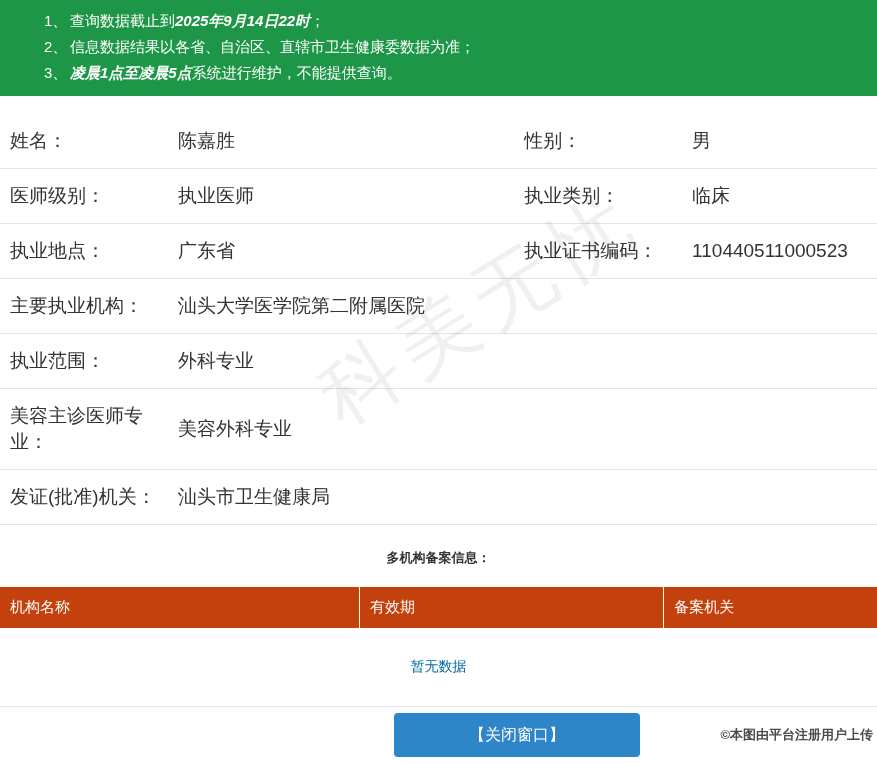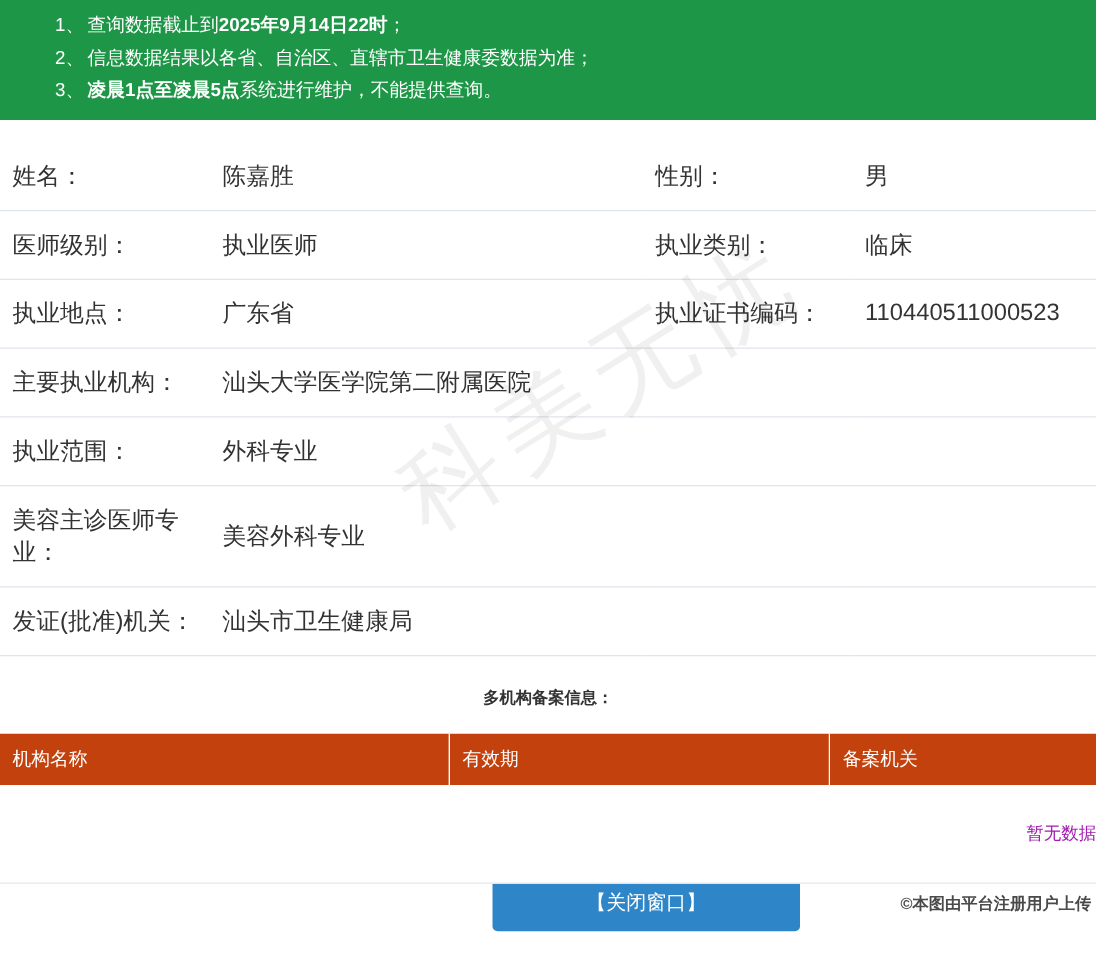--- a/index.html
+++ b/index.html
@@ -26,21 +26,21 @@
     line-height: 26px;
   }
   .notice-line {
     padding-left: 44px;
     white-space: nowrap;
   }
   .notice-line .num {
     display: inline-block;
     width: 26px;
   }
-  .bold { font-weight: bold; }
+  .bold { font-weight: bold; font-style: italic; }
 
   
   .watermark {
     position: absolute;
     left: 300px;
     top: 255px;
     font-size: 80px;
     color: rgba(0,0,0,0.06);
     font-family: "Liberation Serif", serif;
     transform: rotate(-32deg);
@@ -95,33 +95,33 @@
     background: #c2410c;
     color: #ffffff;
     font-weight: normal;
     text-align: left;
     font-size: 15px;
     padding: 11px 10px;
     border-right: 1px solid #ffffff;
   }
   table.records th:last-child { border-right: none; }
   table.records td.empty {
-    text-align: right;
-    color: #a21caf;
+    text-align: center;
+    color: #0369a1;
     font-size: 14px;
     padding: 30px 0;
     background: #ffffff;
     border-bottom: 1px solid #e3e8ec;
   }
 
   
   .footer {
     position: absolute;
     left: 0;
-    bottom: 16px;
+    bottom: 4px;
     width: 877px;
     height: 60px;
   }
   .close-btn {
     position: absolute;
     left: 394px;
     top: 10px;
     width: 246px;
     height: 44px;
     background: #2e86c8;

